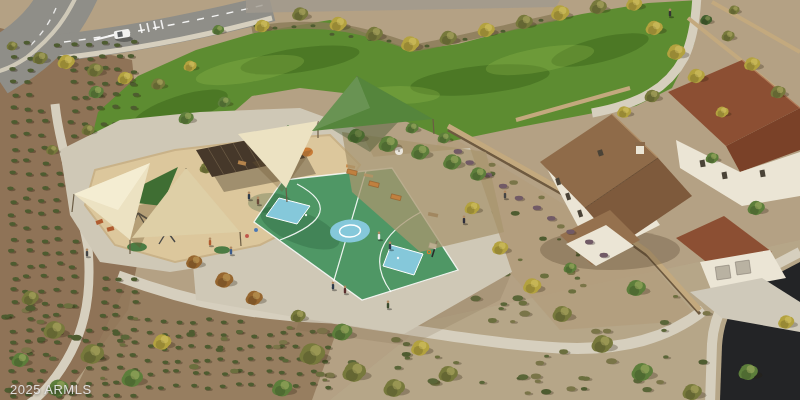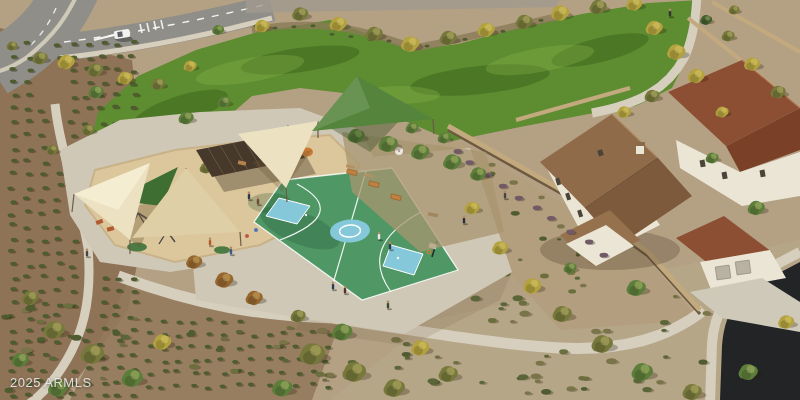--- a/index.html
+++ b/index.html
@@ -1,18 +1,18 @@
 <!DOCTYPE html>
 <html><head>
 <meta charset="utf-8">
 <style>
   html,body{margin:0;padding:0;background:#222;}
   .stage{position:relative;width:800px;height:400px;overflow:hidden;background:#b4a184;font-family:"Liberation Sans",sans-serif;}
   .stage svg{position:absolute;left:0;top:0;display:block;}
-  .watermark{position:absolute;left:10px;bottom:10px;font-size:13px;letter-spacing:.5px;opacity:.92;
+  .watermark{position:absolute;left:10px;bottom:3px;font-size:13px;letter-spacing:.5px;opacity:.92;
     text-shadow:0 1px 3px rgba(0,0,0,.55);pointer-events:none;}
 </style>
 </head>
 <body>
 
 <div class="stage">
 <svg viewBox="0 0 800 400" width="800" height="400">
 
   <rect width="800" height="400" fill="#b4a184"></rect>
   <g>

